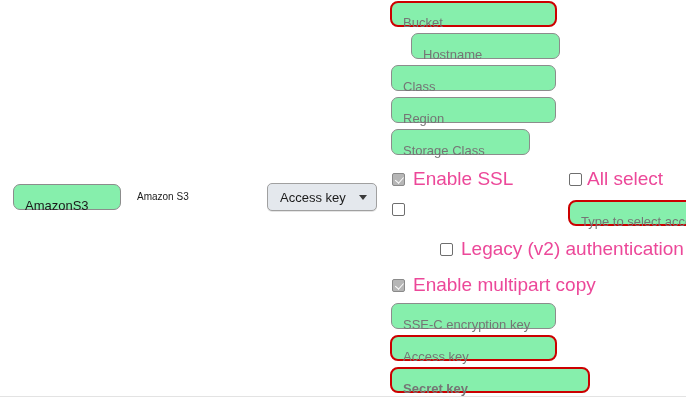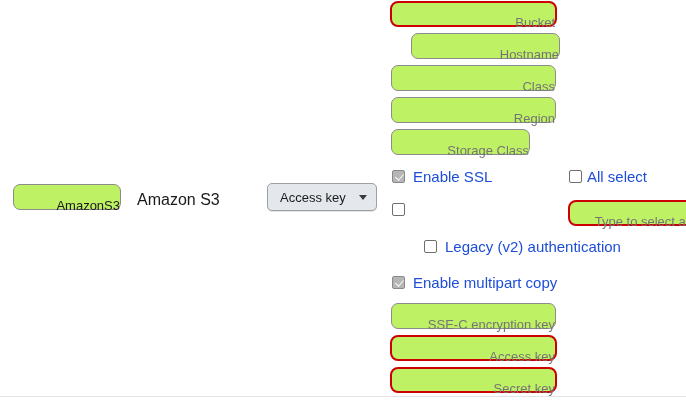--- a/index.html
+++ b/index.html
@@ -19,28 +19,27 @@
   }
 
   
   .abs { position: absolute; box-sizing: border-box; }
 
   
   .field {
     height: 26px;
     border: 1px solid #8c8c8c;
     border-radius: 7px;
-    background: #bef264;
+    background: #86efac;
     display: flex;
     align-items: center;
     padding: 16px 0 0 11px;
     font-size: 13px;
     line-height: 1;
     box-sizing: border-box;
-    justify-content: flex-end;
   }
   .field.required {
     border: 2px solid #cc0000;
     border-radius: 8px;
   }
   .field .ph      { color: #757575; white-space: nowrap; }
   .field .val     { color: #1a1a1a; white-space: nowrap; }
 
   
   .dropdown {
@@ -92,27 +91,27 @@
     left: 3.5px;
     top: 1px;
     width: 3.5px;
     height: 7px;
     border: solid #ffffff;
     border-width: 0 1.8px 1.8px 0;
     transform: rotate(42deg);
   }
   .checkrow .lbl {
     margin-left: 8px;
-    font-size: 15px;
-    color: #1d4ed8;
+    font-size: 19px;
+    color: #ec4899;
   }
   .checkrow.tight .lbl { margin-left: 5px; }
 
   
-  .static { font-size: 16px; color: #1a1a1a; white-space: nowrap; }
+  .static { font-size: 10px; color: #1a1a1a; white-space: nowrap; }
 
   
   .divider {
     position: absolute;
     left: 0;
     width: 686px;
     height: 1px;
     background: #e3e3e3;
   }
 </style>
@@ -152,39 +151,39 @@
 
 <div class="abs checkrow" style="left:392px; top:168px;">
   <span class="box checked"></span>
   <span class="lbl">Enable SSL</span>
 </div>
 
 <div class="abs checkrow" style="left:392px; top:203px;">
   <span class="box"></span>
 </div>
 
-<div class="abs checkrow" style="left:388px; top:238px;padding-left:36px;">
+<div class="abs checkrow" style="left:404px; top:238px;padding-left:36px;">
   <span class="box"></span>
   <span class="lbl">Legacy (v2) authentication</span>
 </div>
 
 <div class="abs checkrow" style="left:392px; top:274px;text-align:center;">
   <span class="box checked"></span>
   <span class="lbl">Enable multipart copy</span>
 </div>
 
 <div class="abs field" style="left:391px; top:303px; width:165px;">
   <span class="ph">SSE-C encryption key</span>
 </div>
 
 <div class="abs field required" style="left:390px; top:335px; width:167px;">
   <span class="ph">Access key</span>
 </div>
 
-<div class="abs field required" style="left:390px; top:367px; width:167px;">
+<div class="abs field required" style="left:390px; top:367px; width:200px;font-weight:bold;">
   <span class="ph">Secret key</span>
 </div>
 
 <div class="abs checkrow tight" style="left:569px; top:168px;">
   <span class="box"></span>
   <span class="lbl">All select</span>
 </div>
 
 <div class="abs field required" style="left:568px; top:200px; width:140px;">
   <span class="ph">Type to select acco</span>

